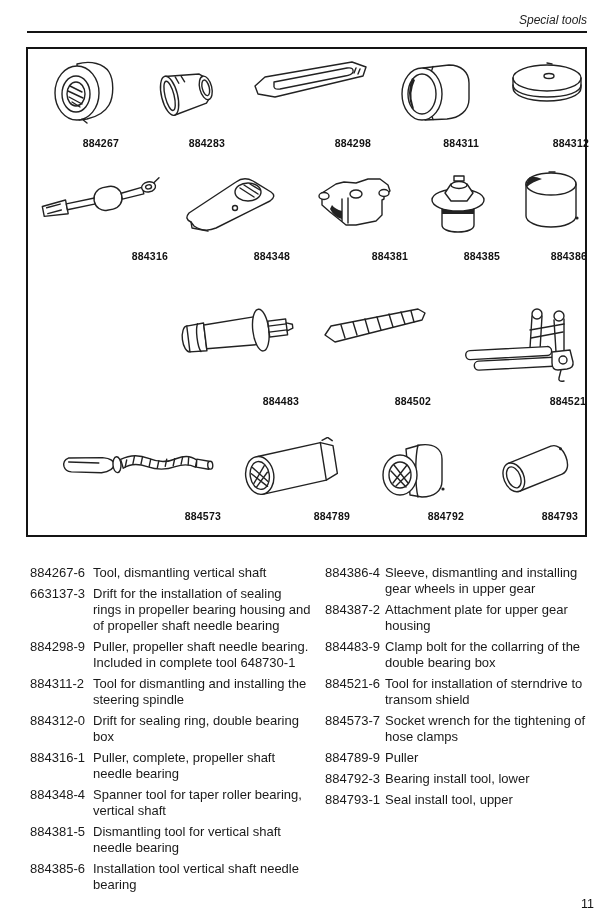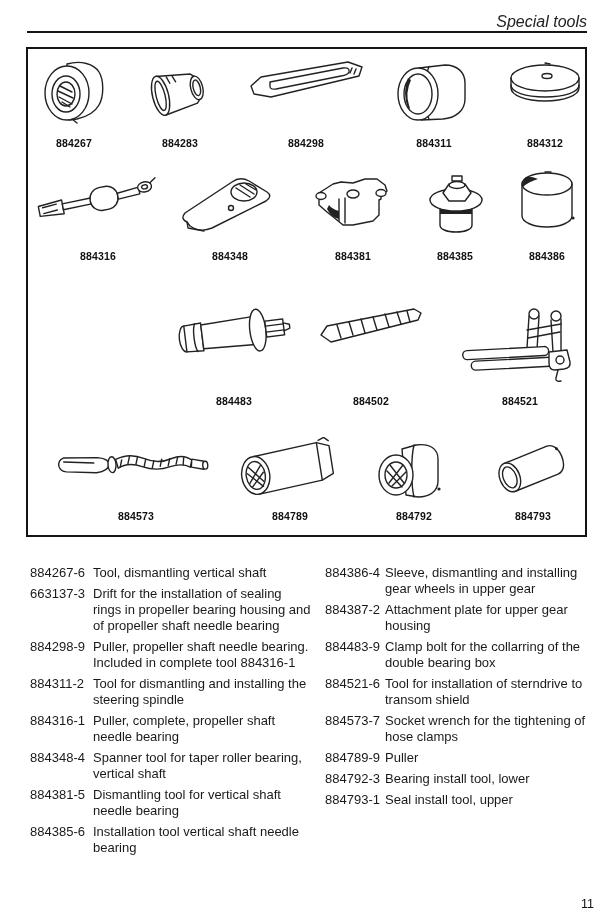--- a/index.html
+++ b/index.html
@@ -7,32 +7,32 @@
     position:relative;
     width:614px;height:921px;
     background:#ffffff;
     font-family:"Liberation Sans","DejaVu Sans",sans-serif;
     color:#1a1a1a;
     overflow:hidden;
     margin:0 auto;
   }
   .header-title{
     position:absolute;top:13px;right:27px;
-    font-style:italic;font-size:16px;color:#222;
+    font-style:italic;font-size:12px;color:#222;
   }
   .header-rule{
     position:absolute;top:31px;left:27px;width:560px;height:2px;background:#141414;
   }
   .tools-panel{
     position:absolute;left:26px;top:47px;width:561px;height:490px;
     border:2px solid #141414;box-sizing:border-box;
   }
   .tool{
     position:absolute;
-    display:flex;flex-direction:column;align-items:center;justify-content:space-between;
+    display:flex;flex-direction:column;align-items:flex-end;justify-content:space-between;
   }
   .tool-num{
     font-size:10.5px;font-weight:700;color:#111;letter-spacing:.2px;white-space:nowrap;
   }
   svg.tool-art{display:block;}
   .ln{fill:none;stroke:#222;stroke-width:1.4;stroke-linecap:round;stroke-linejoin:round;}
   .fw{fill:#ffffff;stroke:#222;stroke-width:1.4;stroke-linecap:round;stroke-linejoin:round;}
   .dk{fill:#222;stroke:none;}
   .list-col{position:absolute;}
   .list-item{display:flex;margin-bottom:5px;}
@@ -273,27 +273,31 @@
     <div class="list-item">
       <span class="num">884267-6</span>
       <span class="desc">Tool, dismantling vertical shaft</span>
     </div>
     <div class="list-item">
       <span class="num">663137-3</span>
       <span class="desc">Drift for the installation of sealing rings in propeller bearing housing and of propeller shaft needle bearing</span>
     </div>
     <div class="list-item">
       <span class="num">884298-9</span>
-      <span class="desc">Puller, propeller shaft needle bearing. Included in complete tool 884316-1</span>
+      <span class="desc">Puller, propeller shaft needle bearing. Included in complete tool 648730-1</span>
     </div>
     <div class="list-item">
       <span class="num">884311-2</span>
       <span class="desc">Tool for dismantling and installing the steering spindle</span>
     </div>
     <div class="list-item">
+      <span class="num">884312-0</span>
+      <span class="desc">Drift for sealing ring, double bearing box</span>
+    </div>
+    <div class="list-item">
       <span class="num">884316-1</span>
       <span class="desc">Puller, complete, propeller shaft needle bearing</span>
     </div>
     <div class="list-item">
       <span class="num">884348-4</span>
       <span class="desc">Spanner tool for taper roller bearing, vertical shaft</span>
     </div>
     <div class="list-item">
       <span class="num">884381-5</span>
       <span class="desc">Dismantling tool for vertical shaft needle bearing</span>

